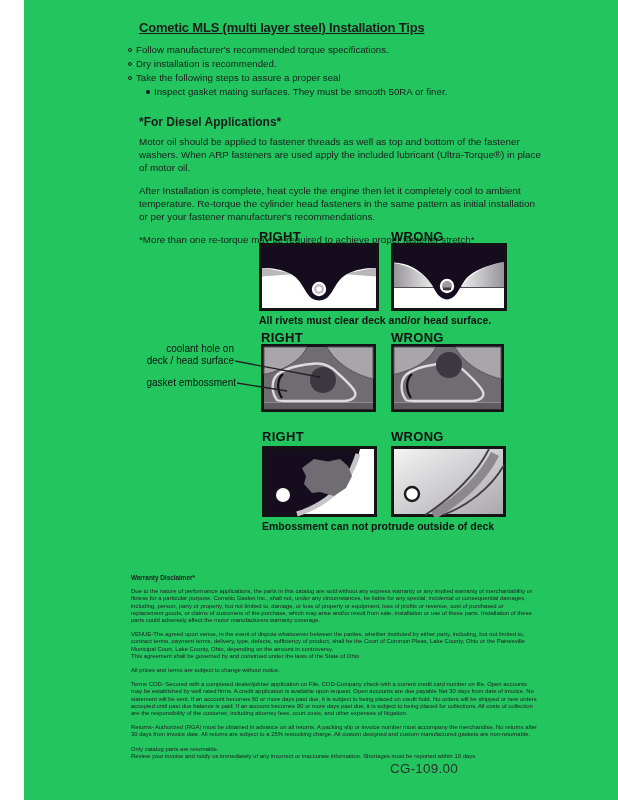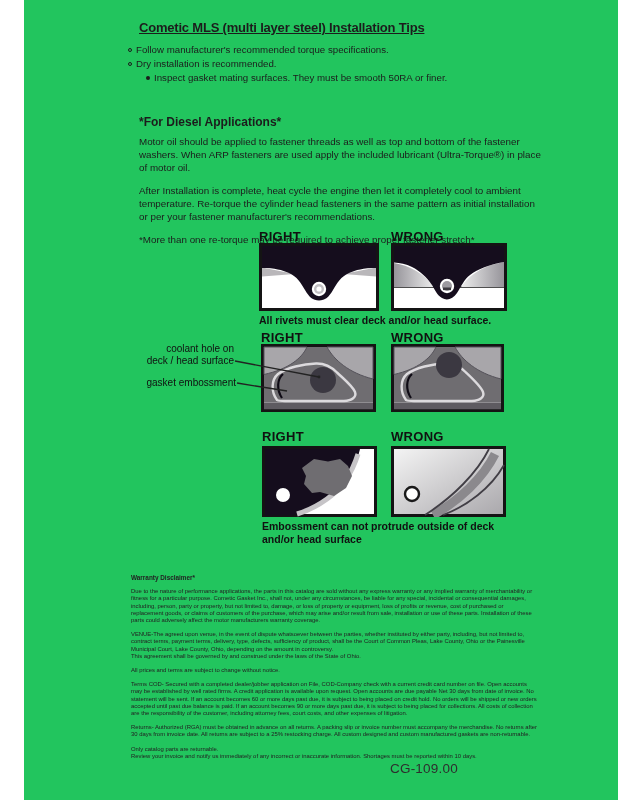--- a/index.html
+++ b/index.html
@@ -66,20 +66,24 @@
   <h1 class="abs title">Cometic MLS (multi layer steel) Installation Tips</h1>
 
   <div class="abs tips">
     <div class="tip-row">
       <span class="marker-open"></span>
       <span>Follow manufacturer's recommended torque specifications.</span>
     </div>
     <div class="tip-row">
       <span class="marker-open"></span>
       <span>Dry installation is recommended.</span>
+    </div>
+    <div class="tip-row">
+      <span class="marker-open"></span>
+      <span>Take the following steps to assure a proper seal</span>
     </div>
     <div class="tip-row sub">
       <span class="marker-dot"></span>
       <span>Inspect gasket mating surfaces.  They must be smooth 50RA or finer.</span>
     </div>
   </div>
 
   <div class="abs diesel">
     <div class="diesel-heading">*For Diesel Applications*</div>
     <p>Motor oil should be applied to fastener threads as well as top and bottom of the fastener washers. When ARP fasteners are used apply the included lubricant (Ultra-Torque®) in place of motor oil.</p>
@@ -193,21 +197,20 @@
       <rect x="1.5" y="1.5" width="112" height="68" fill="url(#g3)" stroke="#141414" stroke-width="3"></rect>
       <path d="M104,8 C92,32 68,55 42,69" fill="none" stroke="#8b898d" stroke-width="9"></path>
       <path d="M98,3 C86,27 62,51 34,69" fill="none" stroke="#413e45" stroke-width="1.8"></path>
       <path d="M113,19 C100,42 76,60 52,69" fill="none" stroke="#413e45" stroke-width="1.8"></path>
       <circle cx="21" cy="48" r="7" fill="#ffffff" stroke="#1a1a1a" stroke-width="2.4"></circle>
     </svg>
   </div>
 
   <div class="abs caption" style="left:238px; top:520px;">
     <div>Embossment can not protrude outside of deck</div>
-    <div>and/or head surface</div>
   </div>
 
   <div class="abs disclaimer">
     <div class="disclaimer-heading">Warranty Disclaimer*</div>
     <p>Due to the nature of performance applications, the parts in this catalog are sold without any express warranty or any implied warranty of merchantability or fitness for a particular purpose.  Cometic Gasket Inc., shall not, under any circumstances, be liable for any special, incidental or consequential damages, including, person, party or property, but not limited to, damage, or loss of property or equipment, loss of profits or revenue, cost of purchased or replacement goods, or claims of customers of the purchase, which may arise and/or result from sale, installation or use of these parts.  Installation of these parts could adversely affect the motor manufacturers warranty coverage.</p>
     <p class="tight">VENUE-The agreed upon venue, in the event of dispute whatsoever between the parties, whether instituted by either party, including, but not limited to, contract terms, payment terms, delivery, type, defects, sufficiency of product, shall be the Court of Common Pleas, Lake County, Ohio or the Painesville Municipal Court, Lake County, Ohio, depending on the amount in controversy.</p>
     <p>This agreement shall be governed by and construed under the laws of the State of Ohio.</p>
     <p>All prices and terms are subject to change without notice.</p>
     <p>Terms COD- Secured with a completed dealer/jobber application on File, COD-Company check with a current credit card number on file.  Open accounts may be established by well rated firms.  A credit application is available upon request.  Open accounts are due payable Net 30 days from date of invoice.  No statement will be sent.  If an account becomes 60 or more days past due, it is subject to being placed on credit hold.  No orders will be shipped or new orders accepted until past due balance is paid.  If an account becomes 90 or more days past due, it is subject to being placed for collections.  All costs of collection are the responsibility of the customer, including attorney fees, court costs, and other expenses of litigation.</p>
     <p>Returns- Authorized (RGA) must be obtained in advance on all returns.  A packing slip or invoice number must accompany the merchandise.  No returns after 30 days from invoice date.  All returns are subject to a 25% restocking charge.  All custom designed and custom manufactured gaskets are non-returnable.</p>

